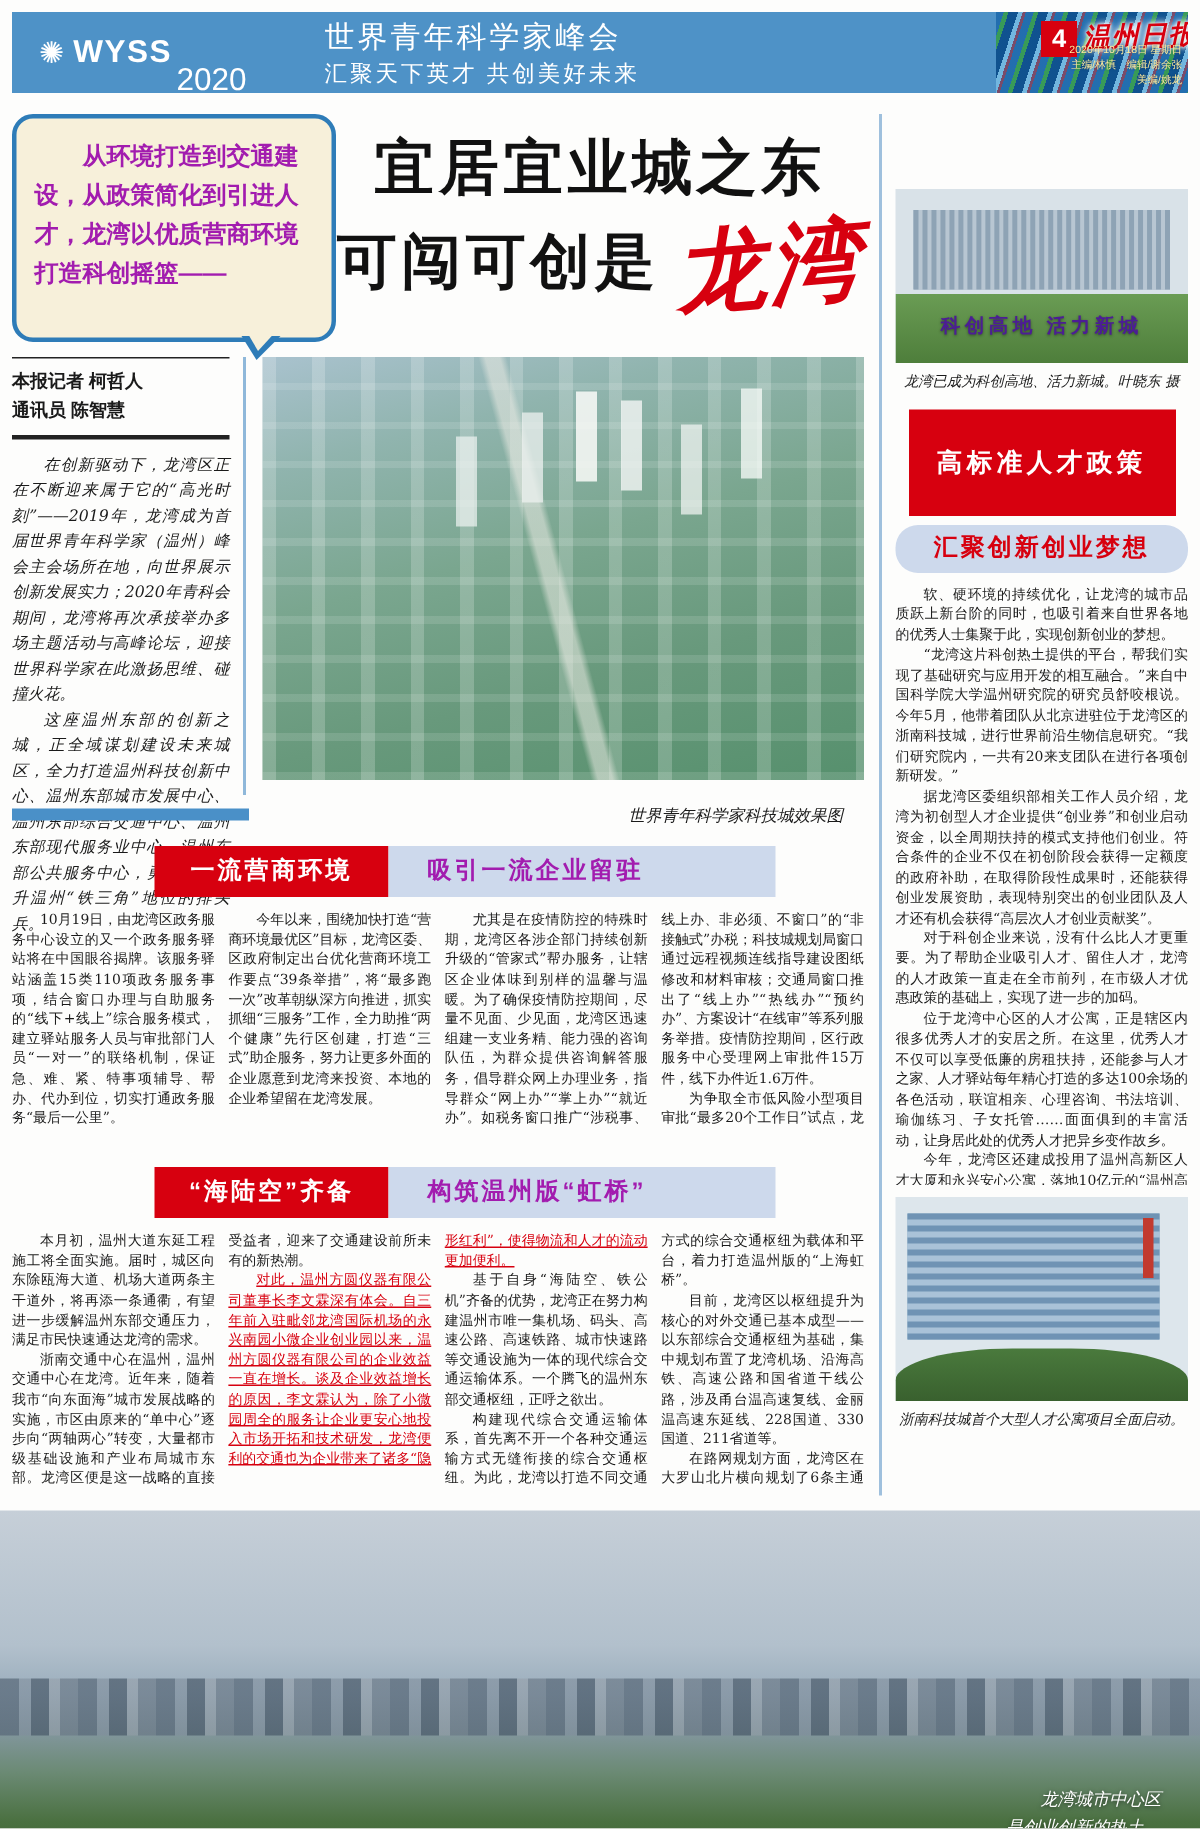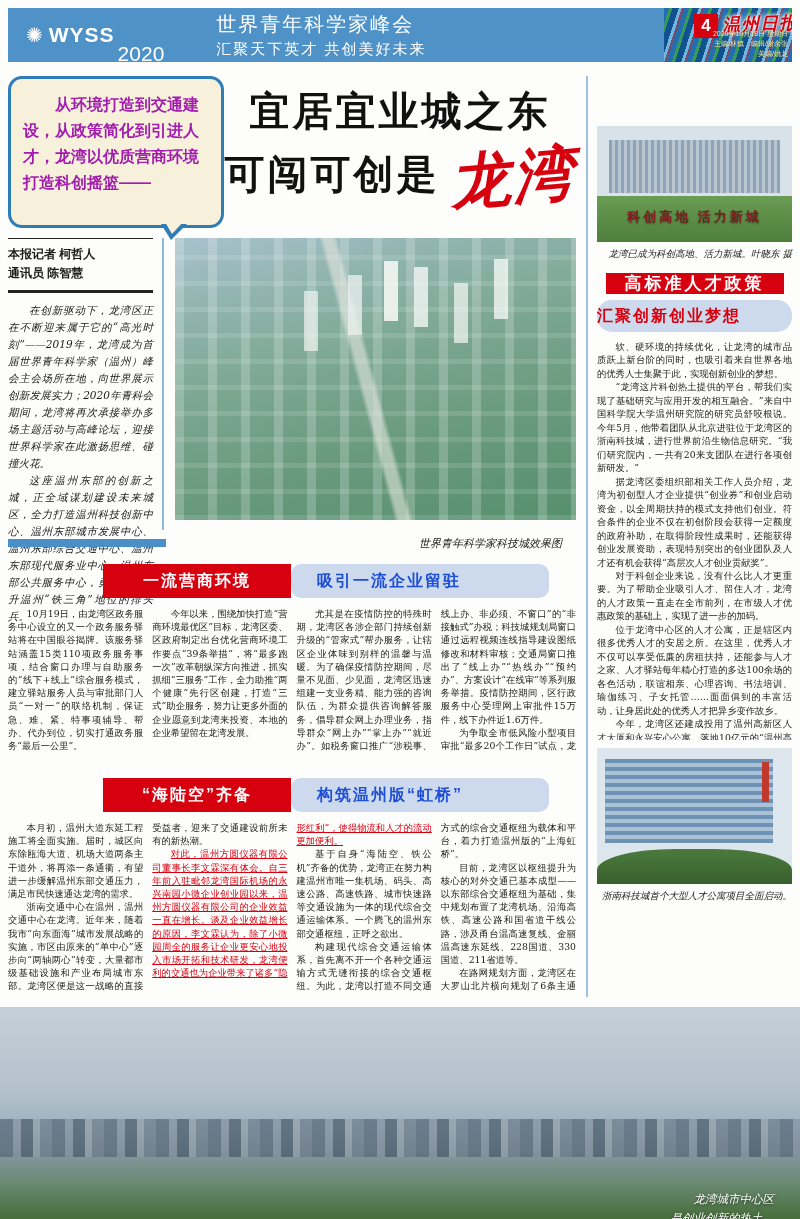--- a/index.html
+++ b/index.html
@@ -68,43 +68,43 @@
   .towers { position:absolute; left:52%; top:8%; width:14px; height:60px; background:rgba(250,250,248,.85);
       box-shadow: 30px 6px 0 rgba(244,246,245,.8), -36px 14px 0 rgba(238,242,240,.75),
         70px 22px 0 rgba(246,248,246,.7), -80px 30px 0 rgba(240,244,242,.7), 110px -2px 0 rgba(250,252,250,.75); }
 
   .caption-row { display:flex; align-items:center; margin-top:5px; height:16px; }
   .blue-bar { width:158px; height:8px; background:#4a90c8; }
   .caption-row .caption { flex:1; text-align:right; padding-right:14px; font-size:11px; }
 
   
   .sec-row { display:flex; margin:13px 0 9px 95px; }
-  .sec-red { width:188px; background:#d7000f; color:#fff; text-align:center;
+  .sec-red { width:156px; background:#d7000f; color:#fff; text-align:center;
       font:bold 16px/1 "Liberation Sans",sans-serif; padding:9px 0; letter-spacing:2px; }
-  .sec-blue { width:258px; background:#cdd9ec; color:#1d4ed8;
-      font:bold 16px/1 "Liberation Sans",sans-serif; padding:9px 0 9px 26px; letter-spacing:2px;border-radius:10px; }
+  .sec-blue { width:258px; background:#cdd9ec; color:#a21caf;
+      font:bold 16px/1 "Liberation Sans",sans-serif; padding:9px 0 9px 26px; letter-spacing:2px; }
   .body4 { column-count:4; column-gap:9px; font-size:9.3px; line-height:1.42; text-align:justify;
       overflow:hidden; }
   .body4 p { text-indent:2em; }
   #sec1-body { height:158px; }
   #sec2-body { height:176px; }
   .highlight { color:#d7000f; text-decoration:underline; text-decoration-color:#d7000f; }
 
   
   .rail-photo1 { margin-top:50px; height:116px; position:relative; overflow:hidden; background:#d9e2e8; }
   .rp1-bld { position:absolute; left:6%; right:6%; top:12%; height:46%;
       background:repeating-linear-gradient(90deg,#8ea3b5 0 3px,#b8c6d2 3px 6px),#9db0c2; }
   .rp1-lawn { position:absolute; left:0; right:0; bottom:0; height:40%;
       background:linear-gradient(180deg,#6a9c54,#4e7e3b); }
-  .lawn-text { position:absolute; left:0; right:0; bottom:14%; text-align:center; color:#7f1d1d;
+  .lawn-text { position:absolute; left:0; right:0; bottom:14%; text-align:center; color:#4c1d95;
       font:bold 13px "Liberation Sans",sans-serif; letter-spacing:3px; text-shadow:0 1px 2px rgba(0,0,0,.45); }
-  .rail .caption { display:block; text-align:right; font-size:9.5px; margin:6px 0 12px; }
+  .rail .caption { display:block; text-align:center; font-size:9.5px; margin:6px 0 12px; }
   .rail-kicker { width:178px; margin:0 auto; background:#d7000f; color:#fff; text-align:center;
-      font:bold 17px/1 "Liberation Sans",sans-serif; padding:2px 0; letter-spacing:3px; }
-  .rail-title { margin-top:6px; background:#cdd9ec; color:#d7000f; 
+      font:bold 17px/1 "Liberation Sans",sans-serif; padding:27px 0; letter-spacing:3px; }
+  .rail-title { margin-top:6px; background:#cdd9ec; color:#d7000f; text-align:center;
       font:bold 16px/1 "Liberation Sans",sans-serif; padding:8px 0; letter-spacing:2px;border-radius:15px; }
   .rail-body { margin-top:8px; height:400px; overflow:hidden; font-size:9.3px; line-height:1.45; text-align:justify; }
   .rail-body p { text-indent:2em; }
   .rail-photo2 { margin-top:8px; height:136px; position:relative; overflow:hidden; background:#dde6ec; }
   .rp2-bld { position:absolute; left:4%; right:10%; top:8%; height:62%;
       background:repeating-linear-gradient(0deg,#6f93b4 0 4px,#a9c2d8 4px 8px),#7fa3c0; }
   .rp2-sign { position:absolute; right:12%; top:10%; width:7px; height:40px; background:#c23a2e; }
   .rp2-trees { position:absolute; left:0; right:0; bottom:0; height:26%;
       background:linear-gradient(180deg,#4a7a3d,#39602e); border-radius:40% 40% 0 0/60% 60% 0 0; }
 

